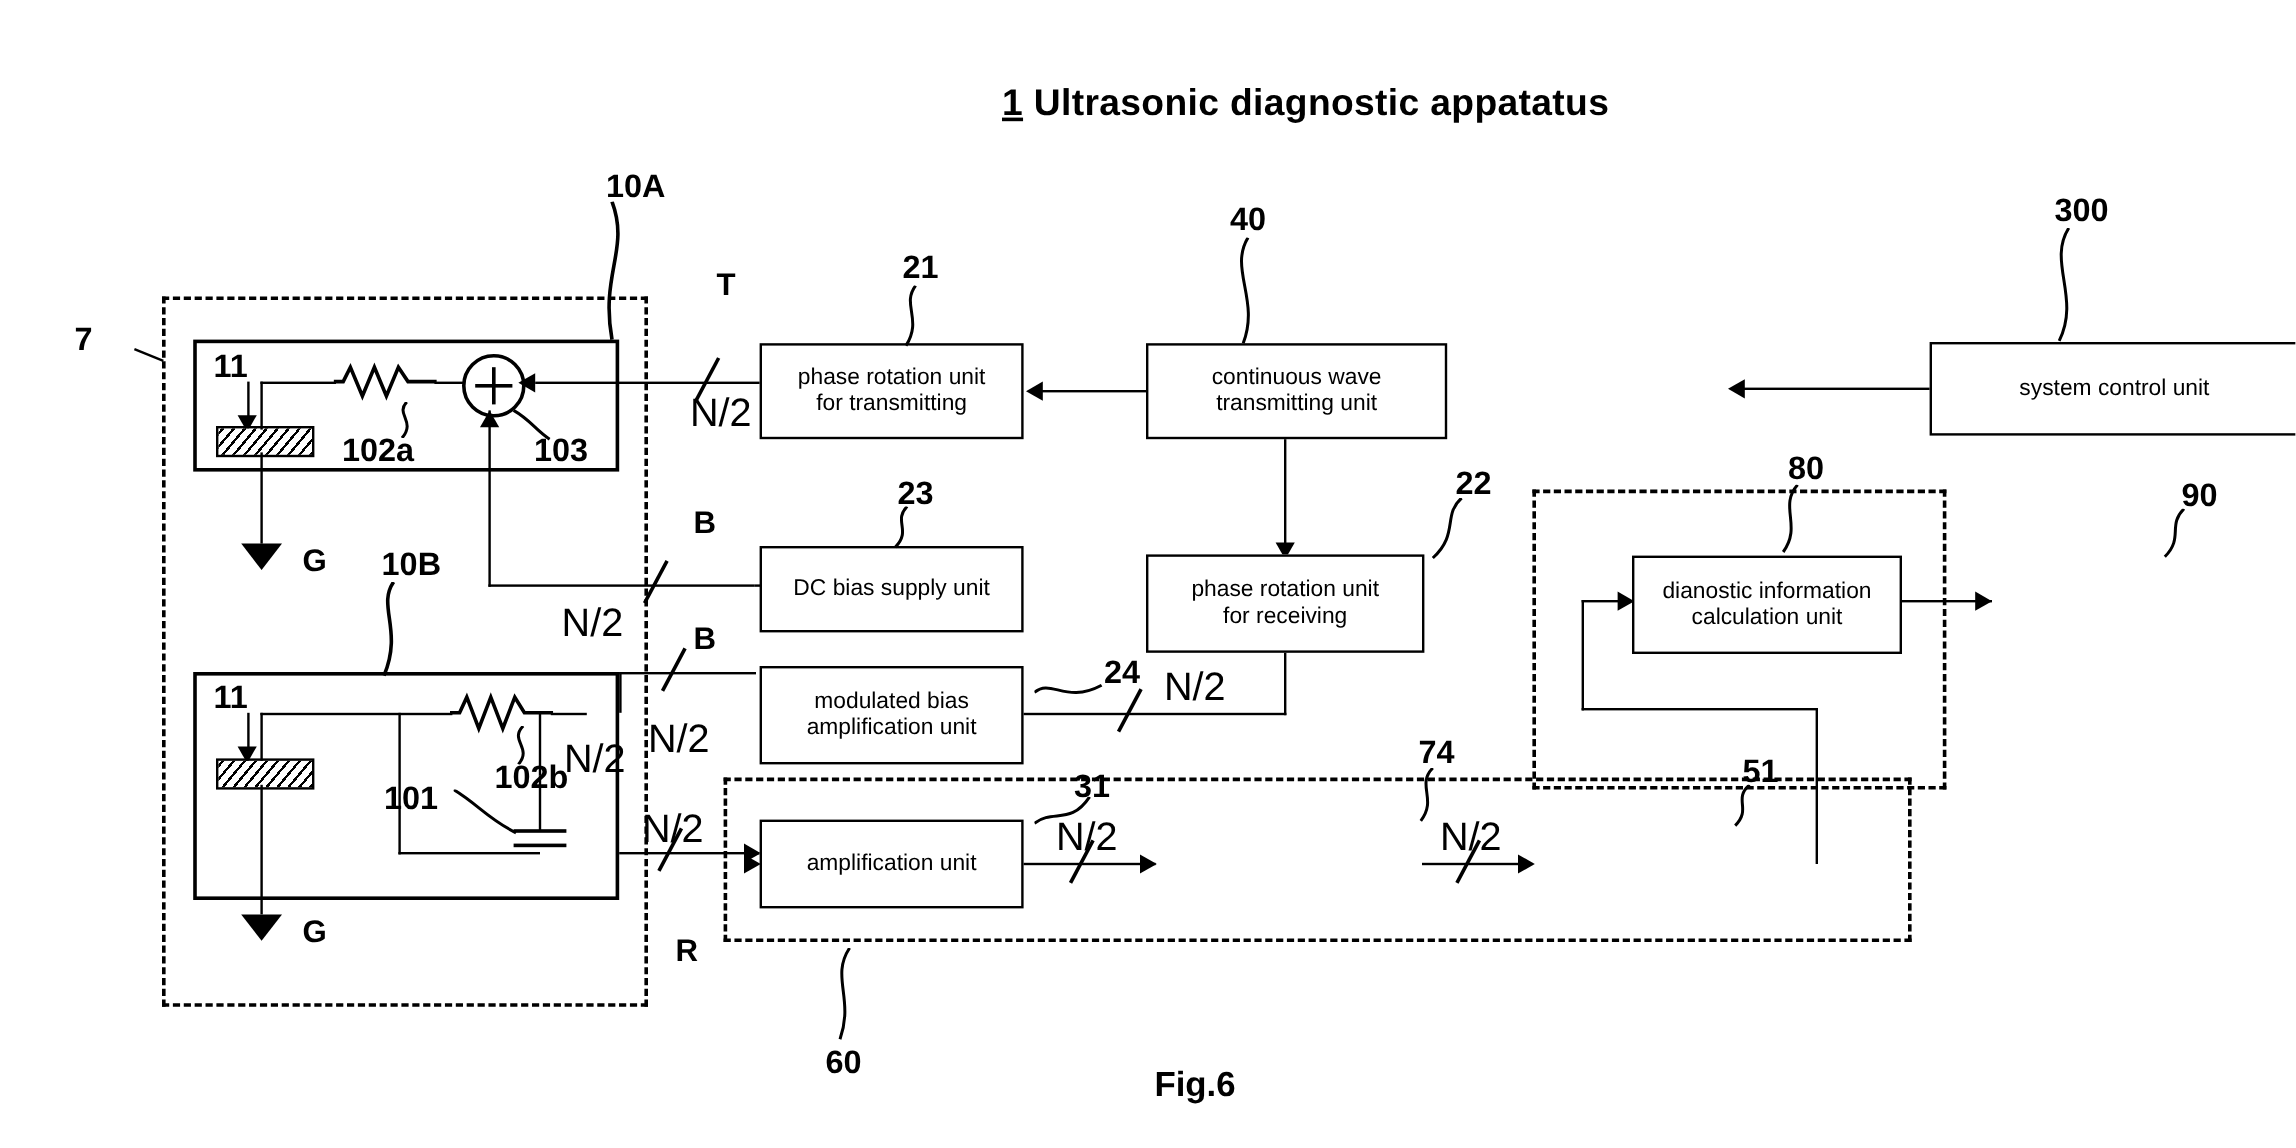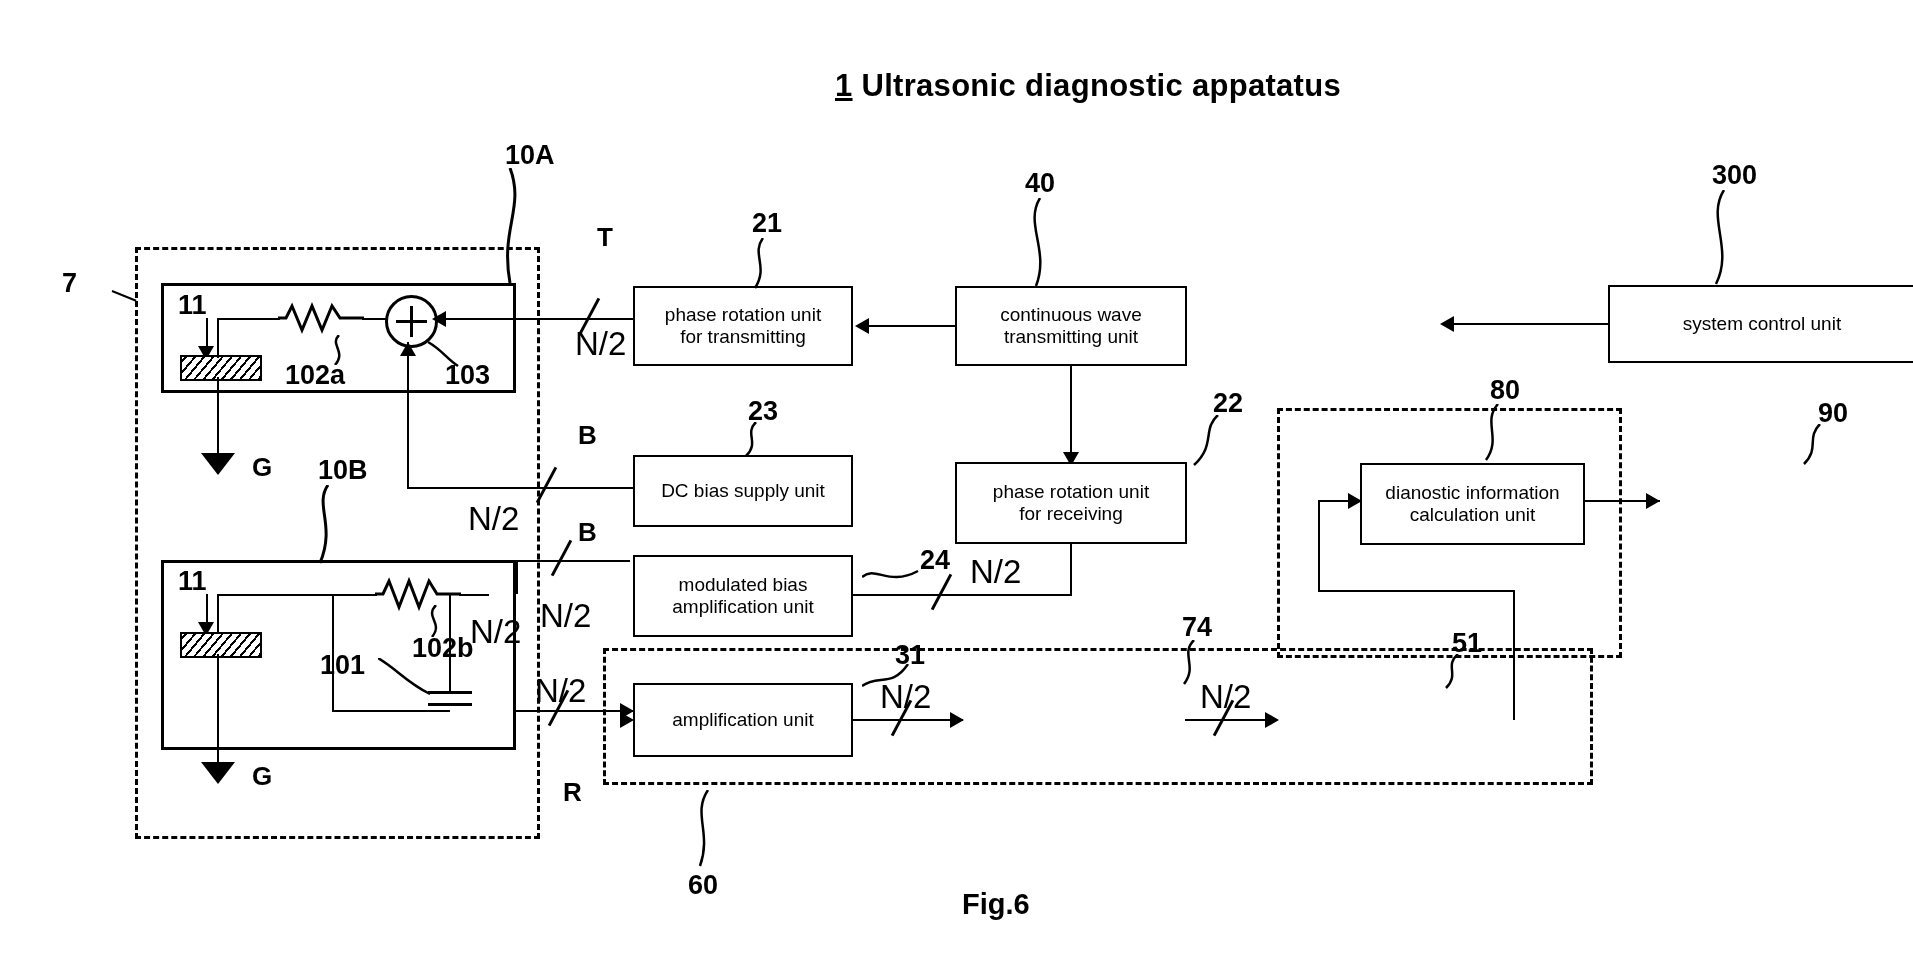--- a/index.html
+++ b/index.html
@@ -273,21 +273,21 @@
 
   <div class="abs box" style="left:633px; top:286px; width:220px; height:80px;">
     <div class="box-inner" style="white-space:pre-line;">phase rotation unit
 for transmitting</div>
   </div>
   <div class="abs ref-num" style="left:752px; top:208px;">21</div>
   <svg class="abs" style="left:735px; top:238px; width:50px; height:52px;">
     <path d="M 28 0 C 16 16, 34 28, 20 50" stroke="#000" stroke-width="2.5" fill="none"></path>
   </svg>
 
-  <div class="abs box" style="left:955px; top:286px; width:232px; height:80px;">
+  <div class="abs box" style="left:955px; top:286px; width:251px; height:80px;">
     <div class="box-inner" style="white-space:pre-line;">continuous wave
 transmitting unit</div>
   </div>
   <div class="abs ref-num" style="left:1025px; top:168px;">40</div>
   <svg class="abs" style="left:1010px; top:198px; width:56px; height:90px;">
     <path d="M 30 0 C 14 26, 40 52, 26 88" stroke="#000" stroke-width="2.5" fill="none"></path>
   </svg>
 
   <div class="abs hline" style="left:861px; top:325px; width:94px;"></div>
   <div class="abs arrow-l" style="left:855px; top:318px;"></div>

